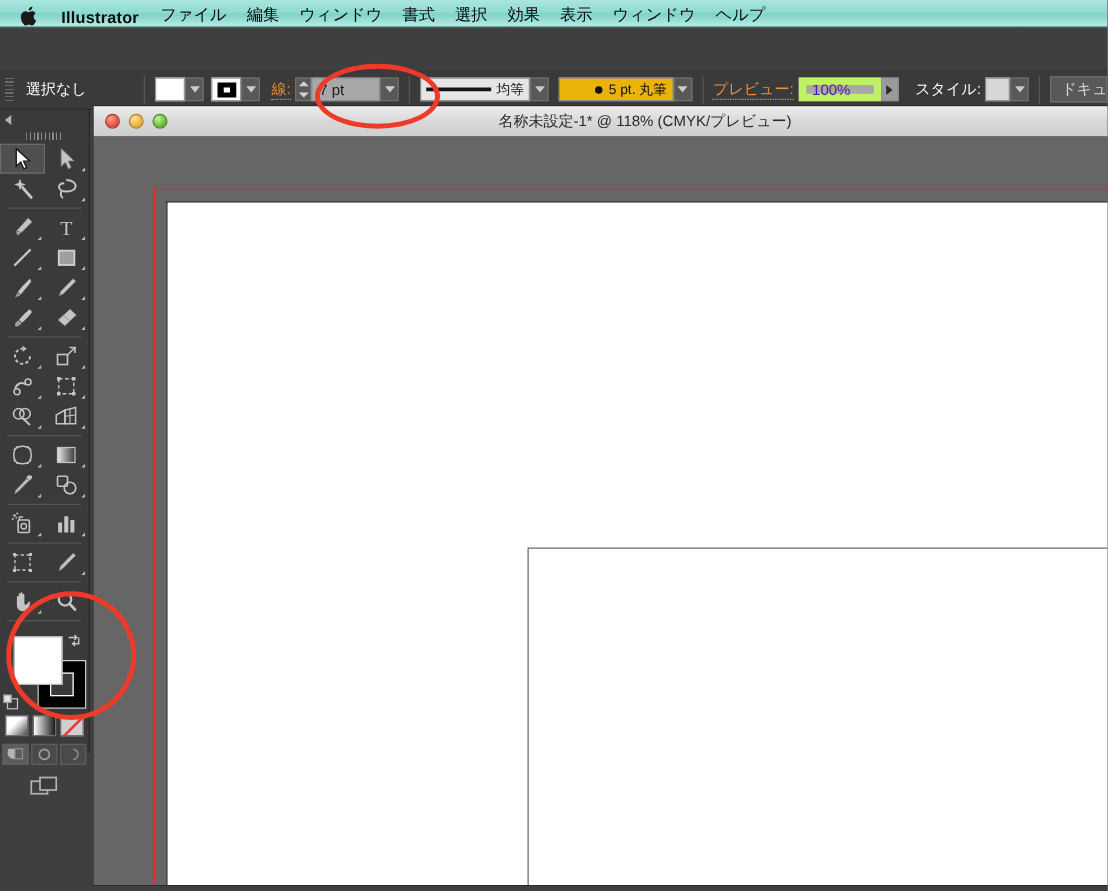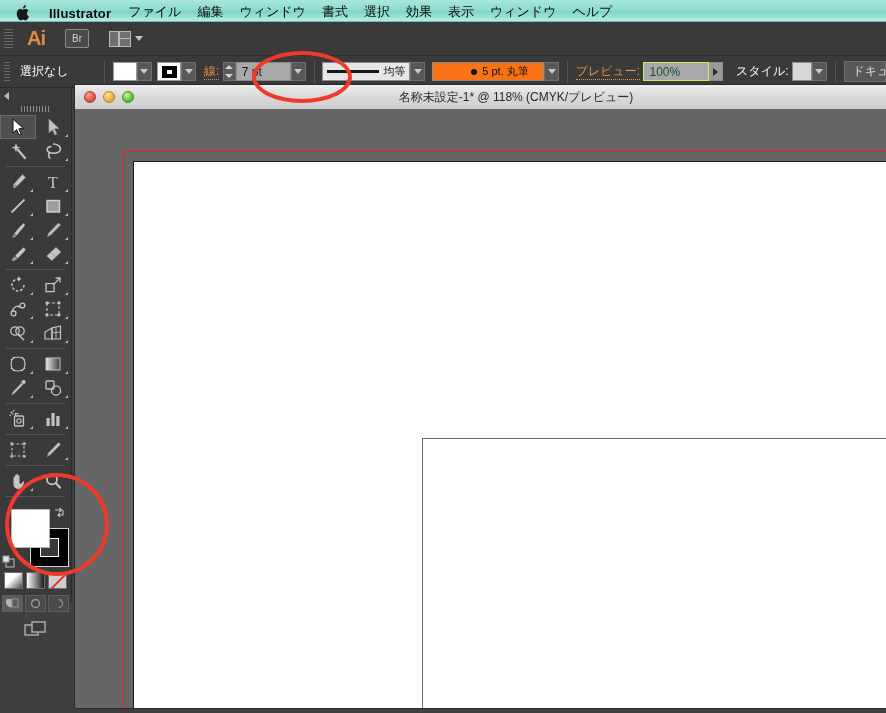--- a/index.html
+++ b/index.html
@@ -135,29 +135,29 @@
   }
 
   .profile-field {
     width: 88px; height: 19px; background: #e6e6e6; border: 1px solid #8c8c8c;
     box-sizing: border-box; display: flex; align-items: center; padding: 0 4px; gap: 4px;
   }
   .profile-line { flex: 1; height: 3px; background: #151515; }
   .profile-text { font-size: 11px; color: #111; }
 
   .brush-field {
-    width: 112px; height: 19px; background: #f97316; border: 1px solid #8c8c8c;
+    width: 92px; height: 19px; background: #eab308; border: 1px solid #8c8c8c;
     box-sizing: border-box; display: flex; align-items: center; justify-content: center; gap: 5px; padding-left: 24px;
   }
   .brush-dot { width: 6px; height: 6px; border-radius: 50%; background: #111; }
   .brush-text { font-size: 11px; color: #111; }
 
   .opacity-field {
-    width: 66px; height: 19px; background: #a8a8a8; border: 1px solid #bef264;
-    box-sizing: border-box; color: #14532d; font-size: 12px;
+    width: 66px; height: 19px; background: #a8a8a8; border: 6px solid #bef264;
+    box-sizing: border-box; color: #4c1d95; font-size: 12px;
     display: flex; align-items: center; padding-left: 5px;
   }
   .opacity-arrow {
     width: 14px; height: 19px; background: #9a9a9a; border: 1px solid #8c8c8c; border-left: none;
     display: flex; align-items: center; justify-content: center; box-sizing: border-box;
   }
   .right-caret {
     width: 0; height: 0; border-top: 4px solid transparent; border-bottom: 4px solid transparent;
     border-left: 5px solid #2b2b2b;
   }
@@ -311,29 +311,20 @@
     <div class="menu-item">書式</div>
     <div class="menu-item">選択</div>
     <div class="menu-item">効果</div>
     <div class="menu-item">表示</div>
     <div class="menu-item">ウィンドウ</div>
     <div class="menu-item">ヘルプ</div>
   </div>
 
   <div class="app-frame">
 
-    <div class="app-bar">
-      <div class="grip"></div>
-      <div class="ai-logo">Ai</div>
-      <div class="br-badge">Br</div>
-      <div class="arrange-btn">
-        <div class="arrange-icon"></div>
-        <div class="caret-down"></div>
-      </div>
-    </div>
 
     <div class="control-bar">
       <div class="grip"></div>
       <div class="cb-label" style="margin-left:4px;width:115px;">選択なし</div>
 
       <div class="vsep"></div>
 
       <div style="display:flex;align-items:center;">
         <div class="swatch-box"></div>
         <div class="mini-dropdown">

